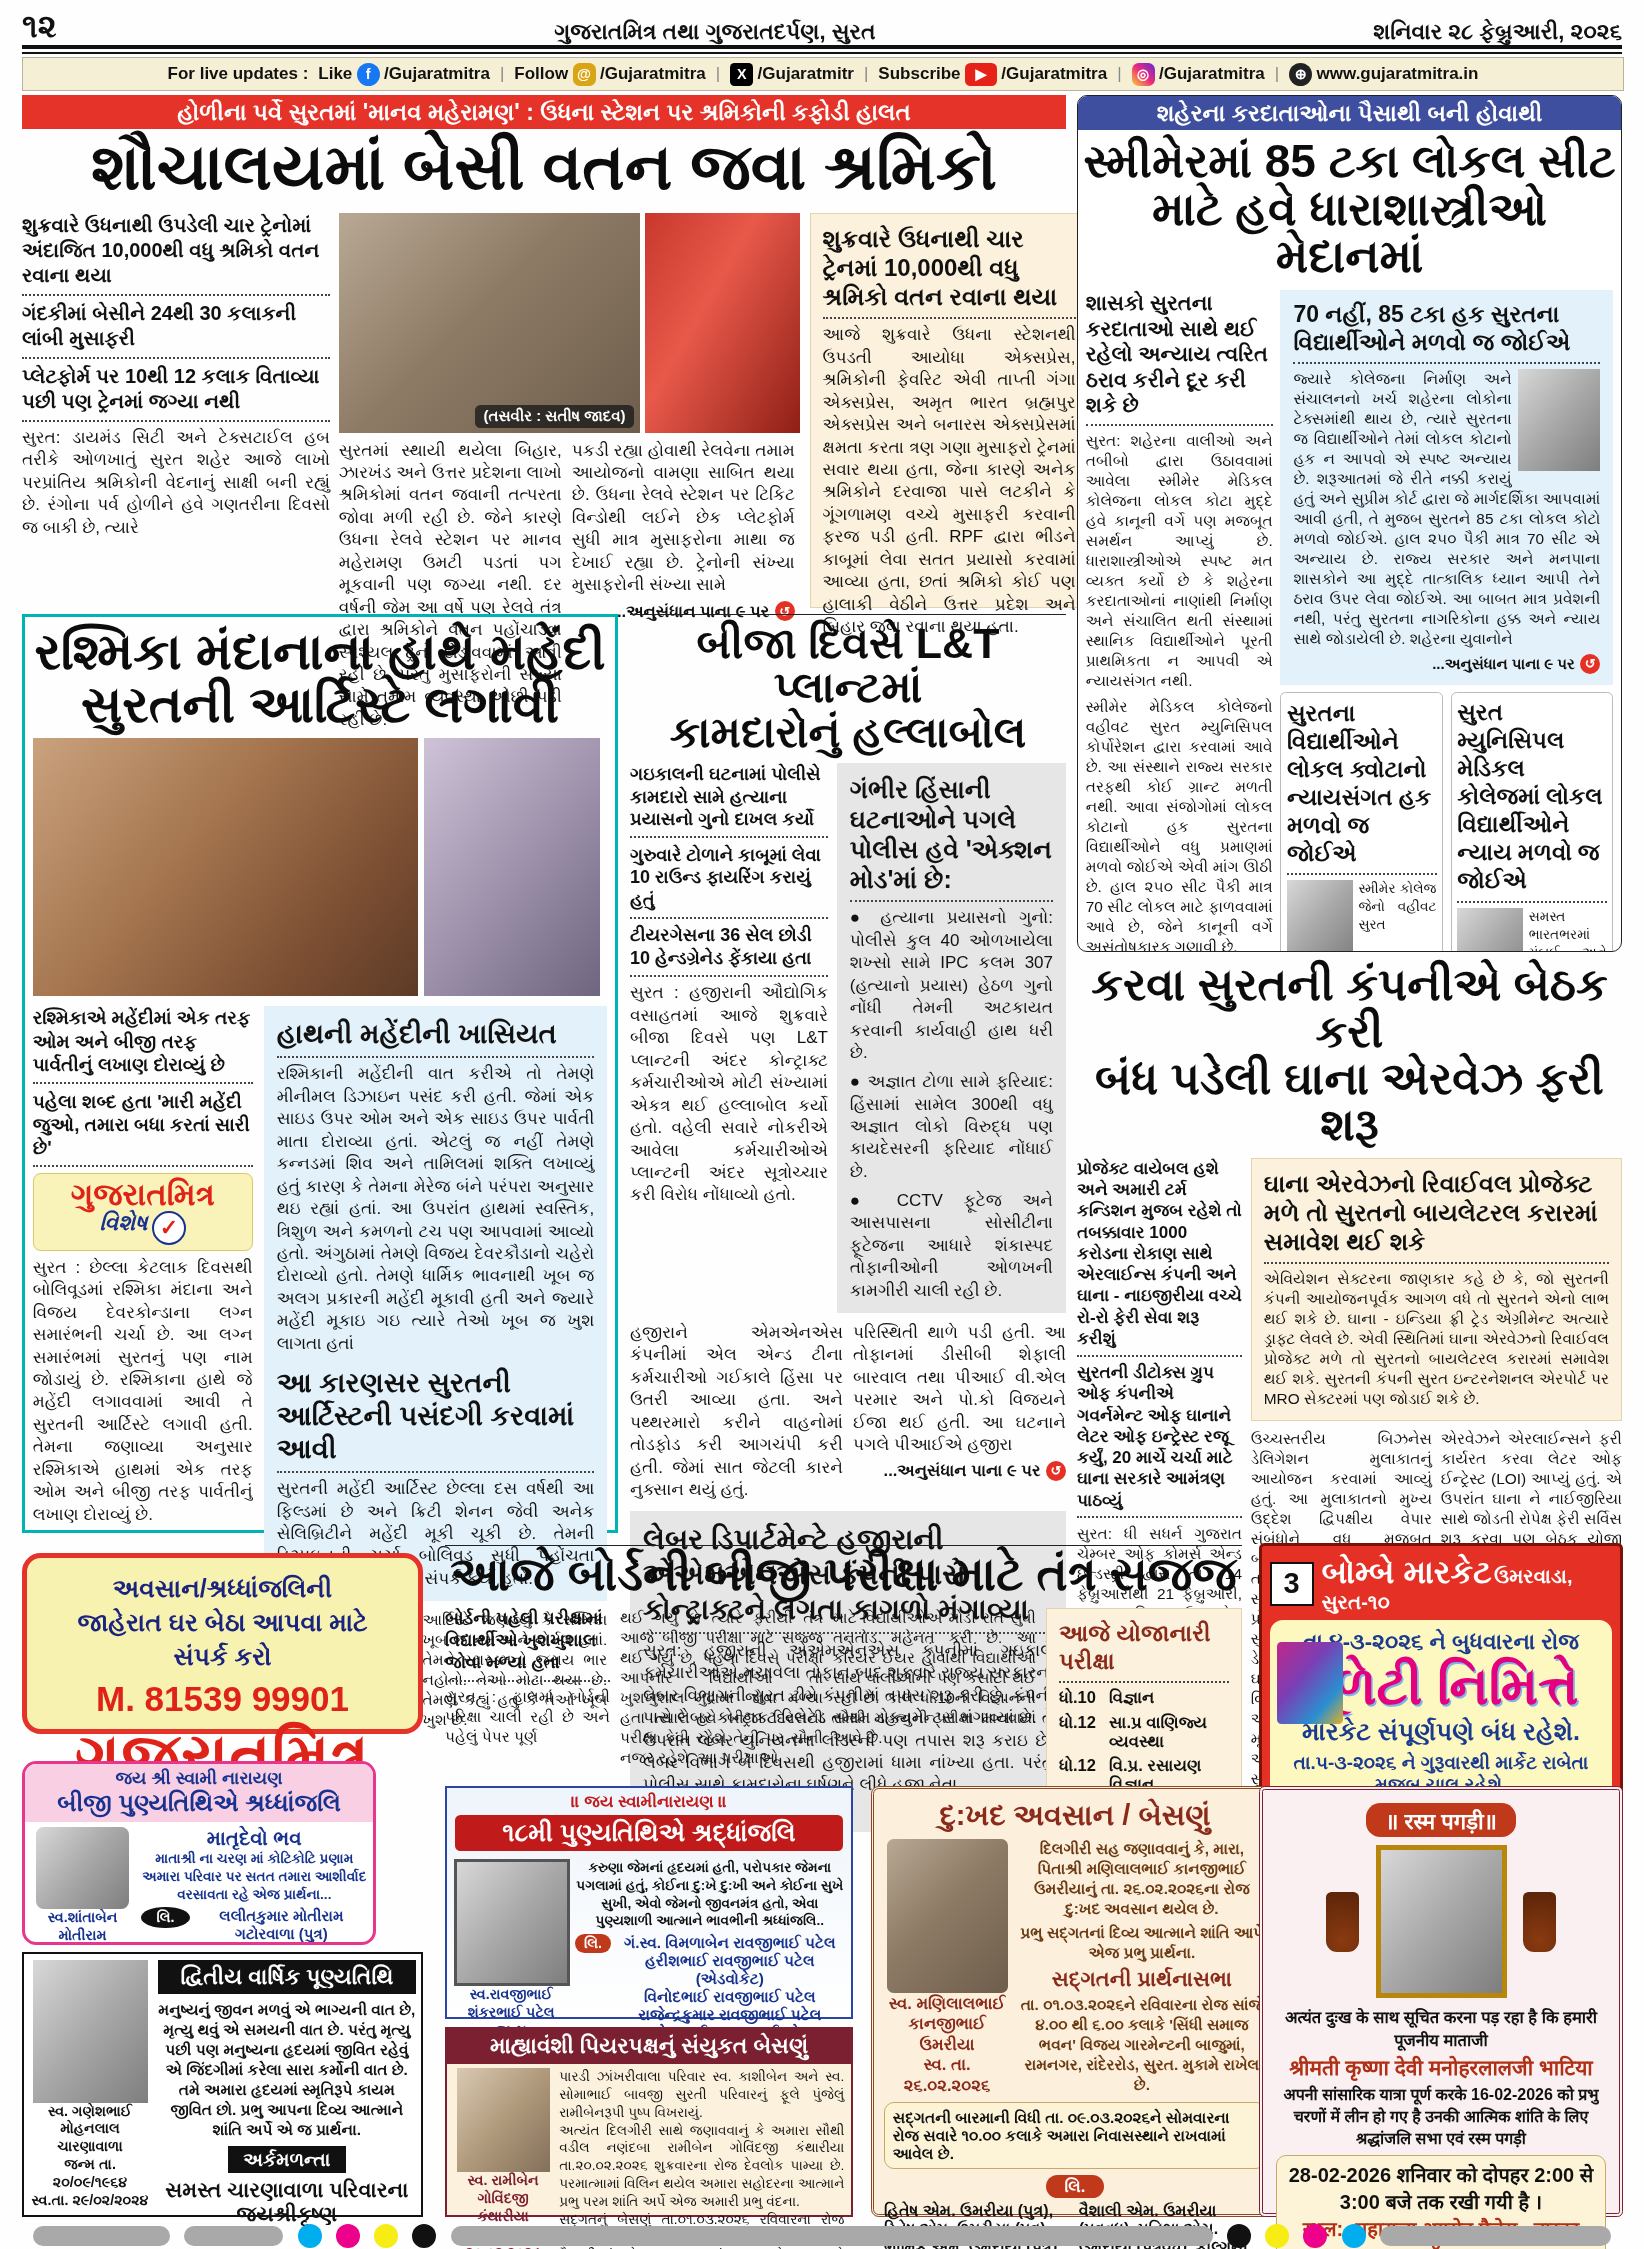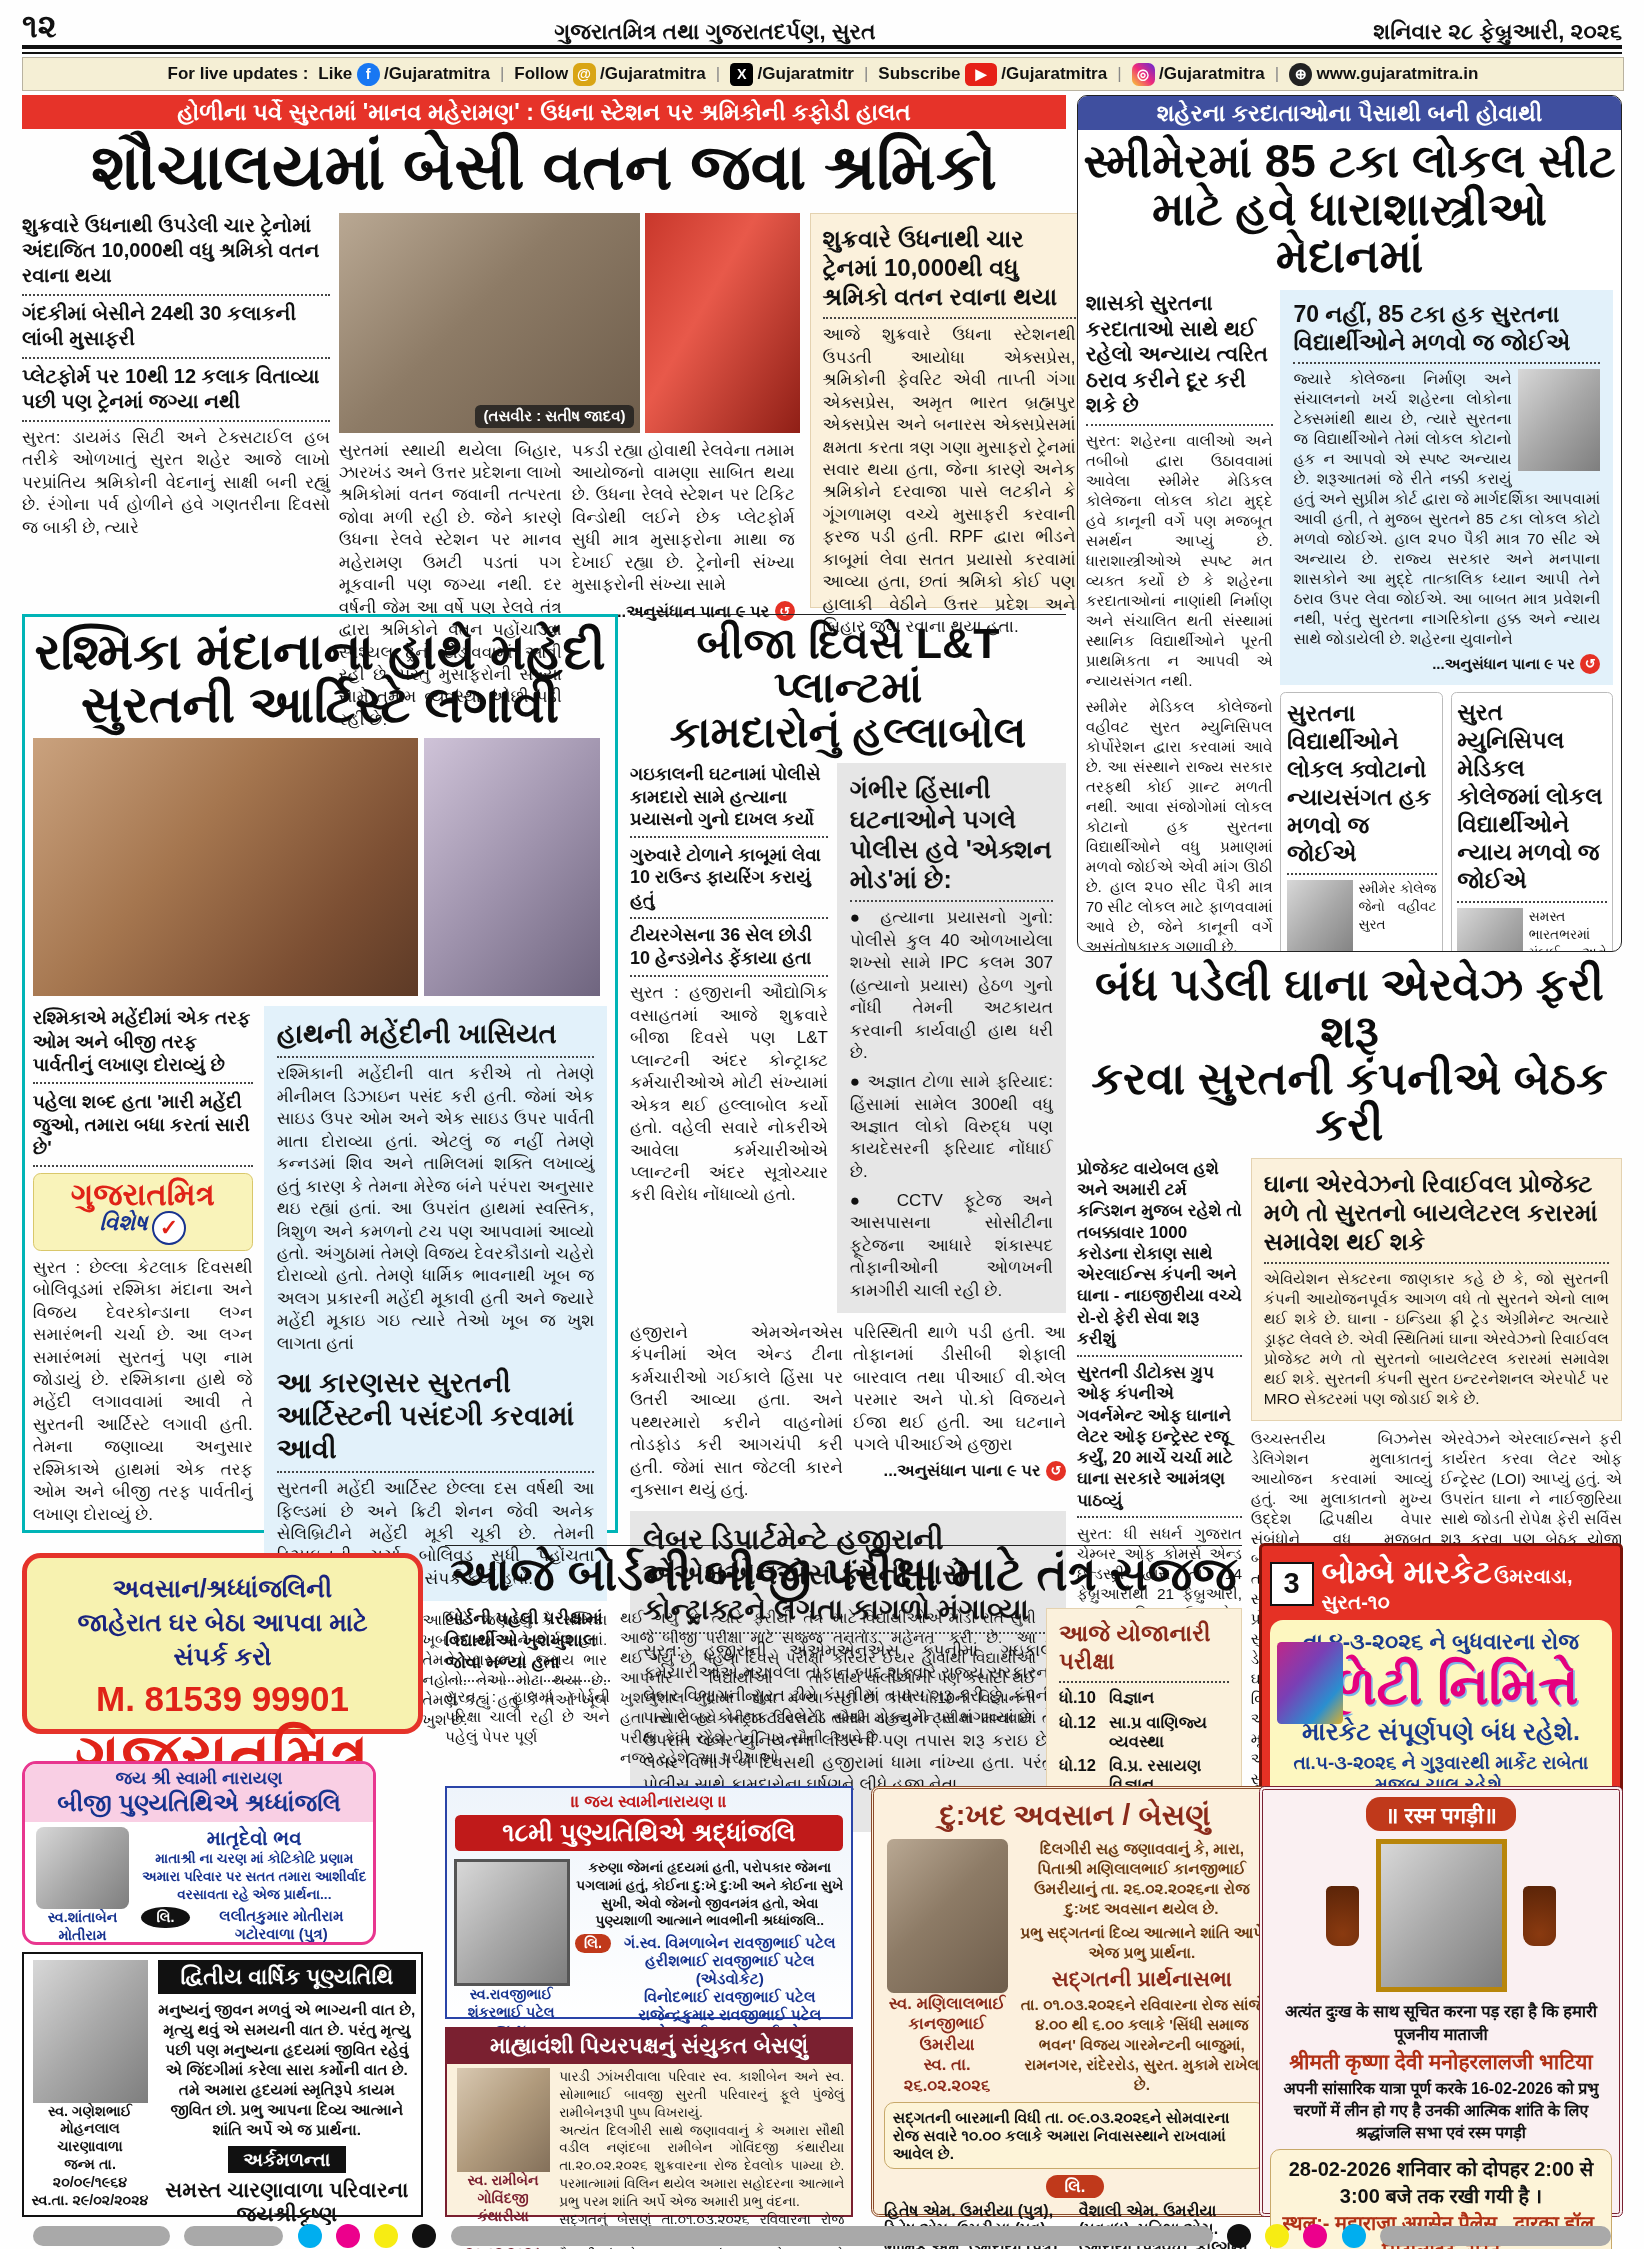--- a/index.html
+++ b/index.html
@@ -82,21 +82,21 @@
   .obit-blk{border:2.7px solid #111;background:#fff;}
   .obit-blk .hd{background:#111;color:#fff;text-align:center;font-weight:bold;font-size:25px;padding:4.4px 0;}
   .chipdark{display:inline-block;background:#111;color:#fff;font-weight:bold;font-size:18.7px;padding:2.2px 15.4px;}
   .obit-18{border:2.7px solid #2a44a8;background:linear-gradient(#eef4fb,#fff);}
   .obit-18 .hd0{color:#c01a1a;text-align:center;font-weight:bold;font-size:16.5px;padding-top:4.4px;}
   .obit-18 .hd{background:#c01a1a;color:#fff;text-align:center;font-weight:bold;font-size:25px;padding:3.3px 0;margin:3.3px 7.7px;border-radius:5.5px;}
   .obit-mv{border:2.7px solid #7a2030;background:#fbf1dd;}
   .obit-mv .hd{background:#7a2030;color:#fff;text-align:center;font-weight:bold;font-size:22px;padding:4.4px 0;}
   .obit-av{border:3.3px double #8a4a2a;background:#fcf0dd;border-radius:7.7px;padding:10px;}
   .obit-av .t{color:#8a2a1a;font-size:29px;font-weight:bold;text-align:center;}
-  .obit-rp{border:4.4px double #7a2030;background:#faf0f2;border-radius:5.5px;padding:7px;text-align:center;}
+  .obit-rp{border:4.4px double #7a2030;background:#faf0f2;border-radius:5.5px;padding:13px;text-align:center;}
   .rchip{display:inline-block;background:#c0391b;color:#fff;font-weight:bold;font-size:22px;padding:2.2px 18.7px;border-radius:14.3px;}
   .strip-cream{background:#fdf4d8;border:1.6px solid #c8a96a;border-radius:10px;padding:5.5px 7.7px;font-weight:bold;}
   
   .pmbar{height:20px;border-radius:10px;background:#a9a9a9;}
   .dot{width:24px;height:24px;border-radius:50%;}
   .smalltx{font-size:15.4px;line-height:1.3;text-align:justify;}
   .tinytx{font-size:13.7px;line-height:1.3;text-align:justify;}
 </style>
 </head>
 <body>
@@ -306,22 +306,22 @@
             <div class="tinytx">સમસ્ત ભારતભરમાં મુંબઈ અને અમદાવાદ બાદ સુરત મ્યુનિસિપલ કોર્પોરેશન દ્વારા મેડિકલ કોલેજ શરૂ કરાઈ હતી. આ એક ગૌરવની</div>
 
           </div>
         </div>
 
       </div>
     </div>
   </div>
 
   <div class="abs" style="left:1077px;top:962px;width:545px;height:572px;">
+    <div class="hl" style="font-size:45px;text-align:center;">કરવા સુરતની કંપનીએ બેઠક કરી</div>
     <div class="hl" style="font-size:45px;text-align:center;">બંધ પડેલી ઘાના એરવેઝ ફરી શરૂ</div>
-    <div class="hl" style="font-size:45px;text-align:center;">કરવા સુરતની કંપનીએ બેઠક કરી</div>
     <div style="display:flex;gap:8.8px;margin-top:8.8px;">
       <div style="width:165px;flex:none;">
         <div class="bullet" style="font-size:17px;">પ્રોજેક્ટ વાયેબલ હશે અને અમારી ટર્મ કન્ડિશન મુજબ રહેશે તો તબક્કાવાર 1000 કરોડના રોકાણ સાથે એરલાઈન્સ કંપની અને ઘાના - નાઇજીરીયા વચ્ચે રો-રો ફેરી સેવા શરૂ કરીશું</div>
         <hr class="dotrule">
         <div class="bullet" style="font-size:17px;">સુરતની ડીટોક્સ ગ્રુપ ઓફ કંપનીએ ગવર્નમેન્ટ ઓફ ઘાનાને લેટર ઓફ ઇન્ટ્રેસ્ટ રજૂ કર્યું, 20 માર્ચે ચર્ચા માટે ઘાના સરકારે આમંત્રણ પાઠવ્યું</div>
         <hr class="dotrule">
         <div class="smalltx">સુરત: ધી સધર્ન ગુજરાત ચેમ્બર ઓફ કોમર્સ એન્ડ ઇન્ડસ્ટ્રી દ્વારા તા. 14 ફેબ્રુઆરીથી 21 ફેબ્રુઆરી, 2026 દરમિયાન ઉપતશોક જીરાવાળાના નેતૃત્વમાં ઘાના અને કેન્યા દેશોની</div>
       </div>
       <div style="flex:1;">
         <div class="box-cream">

